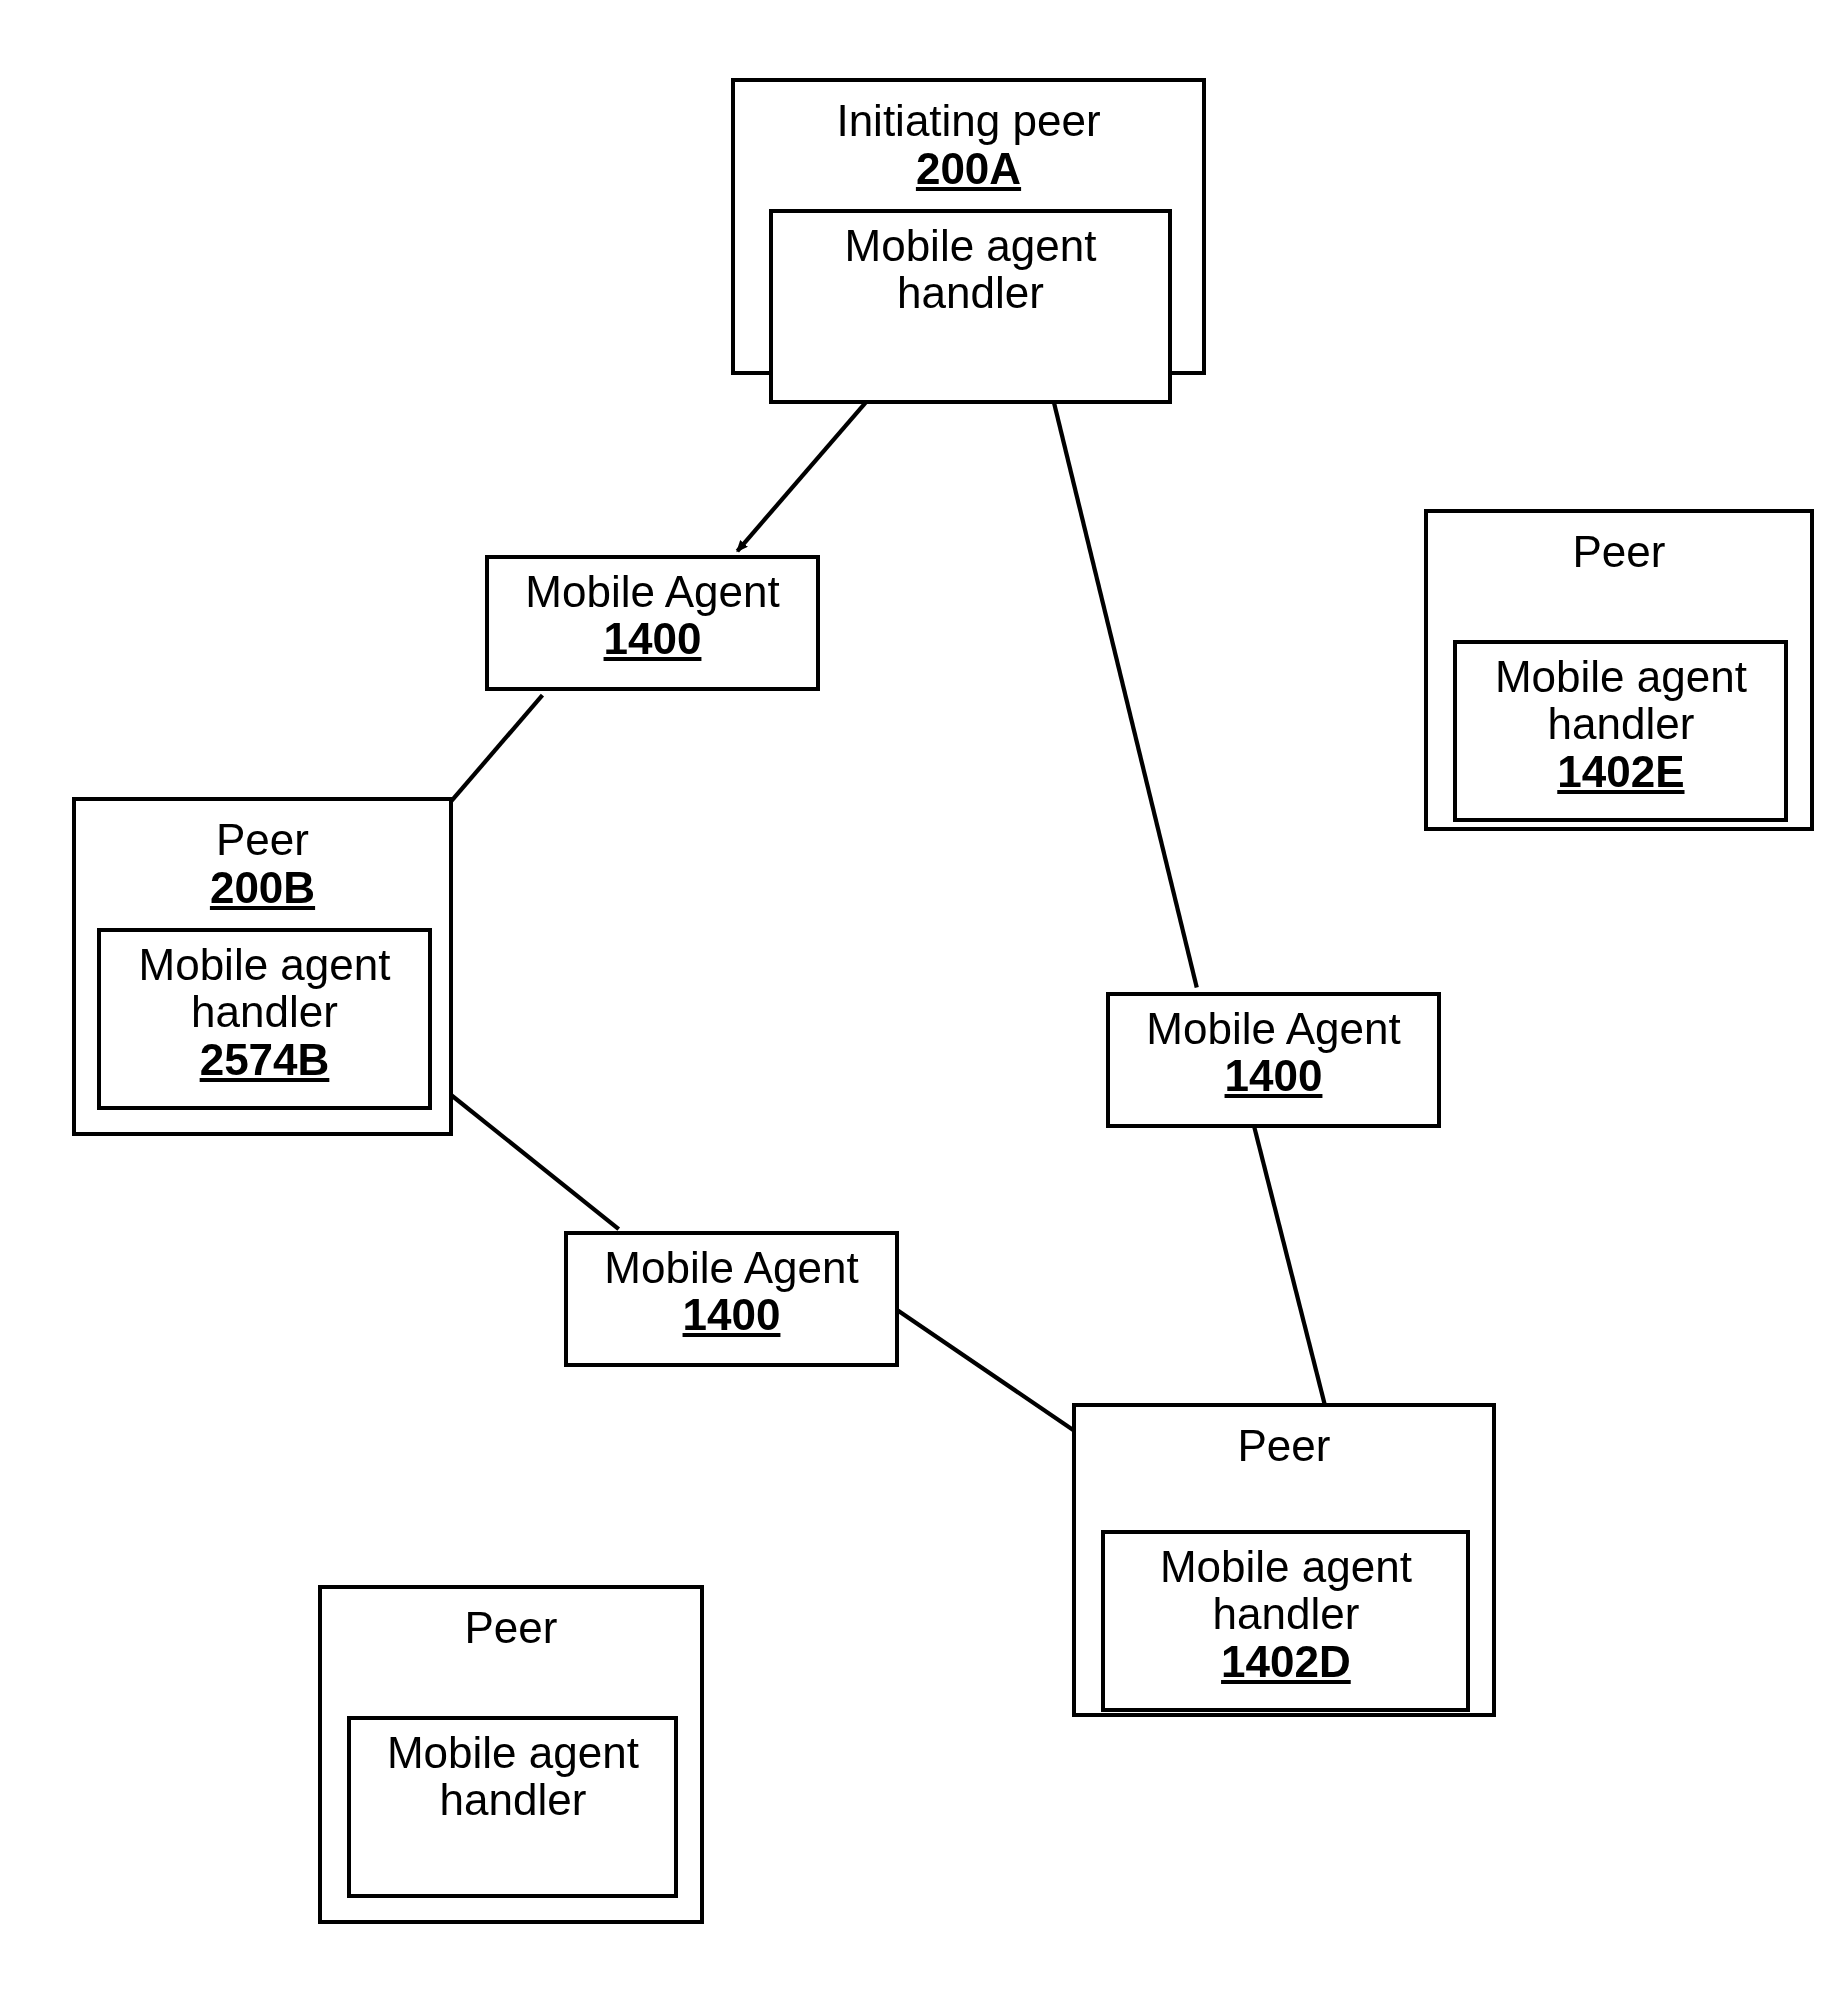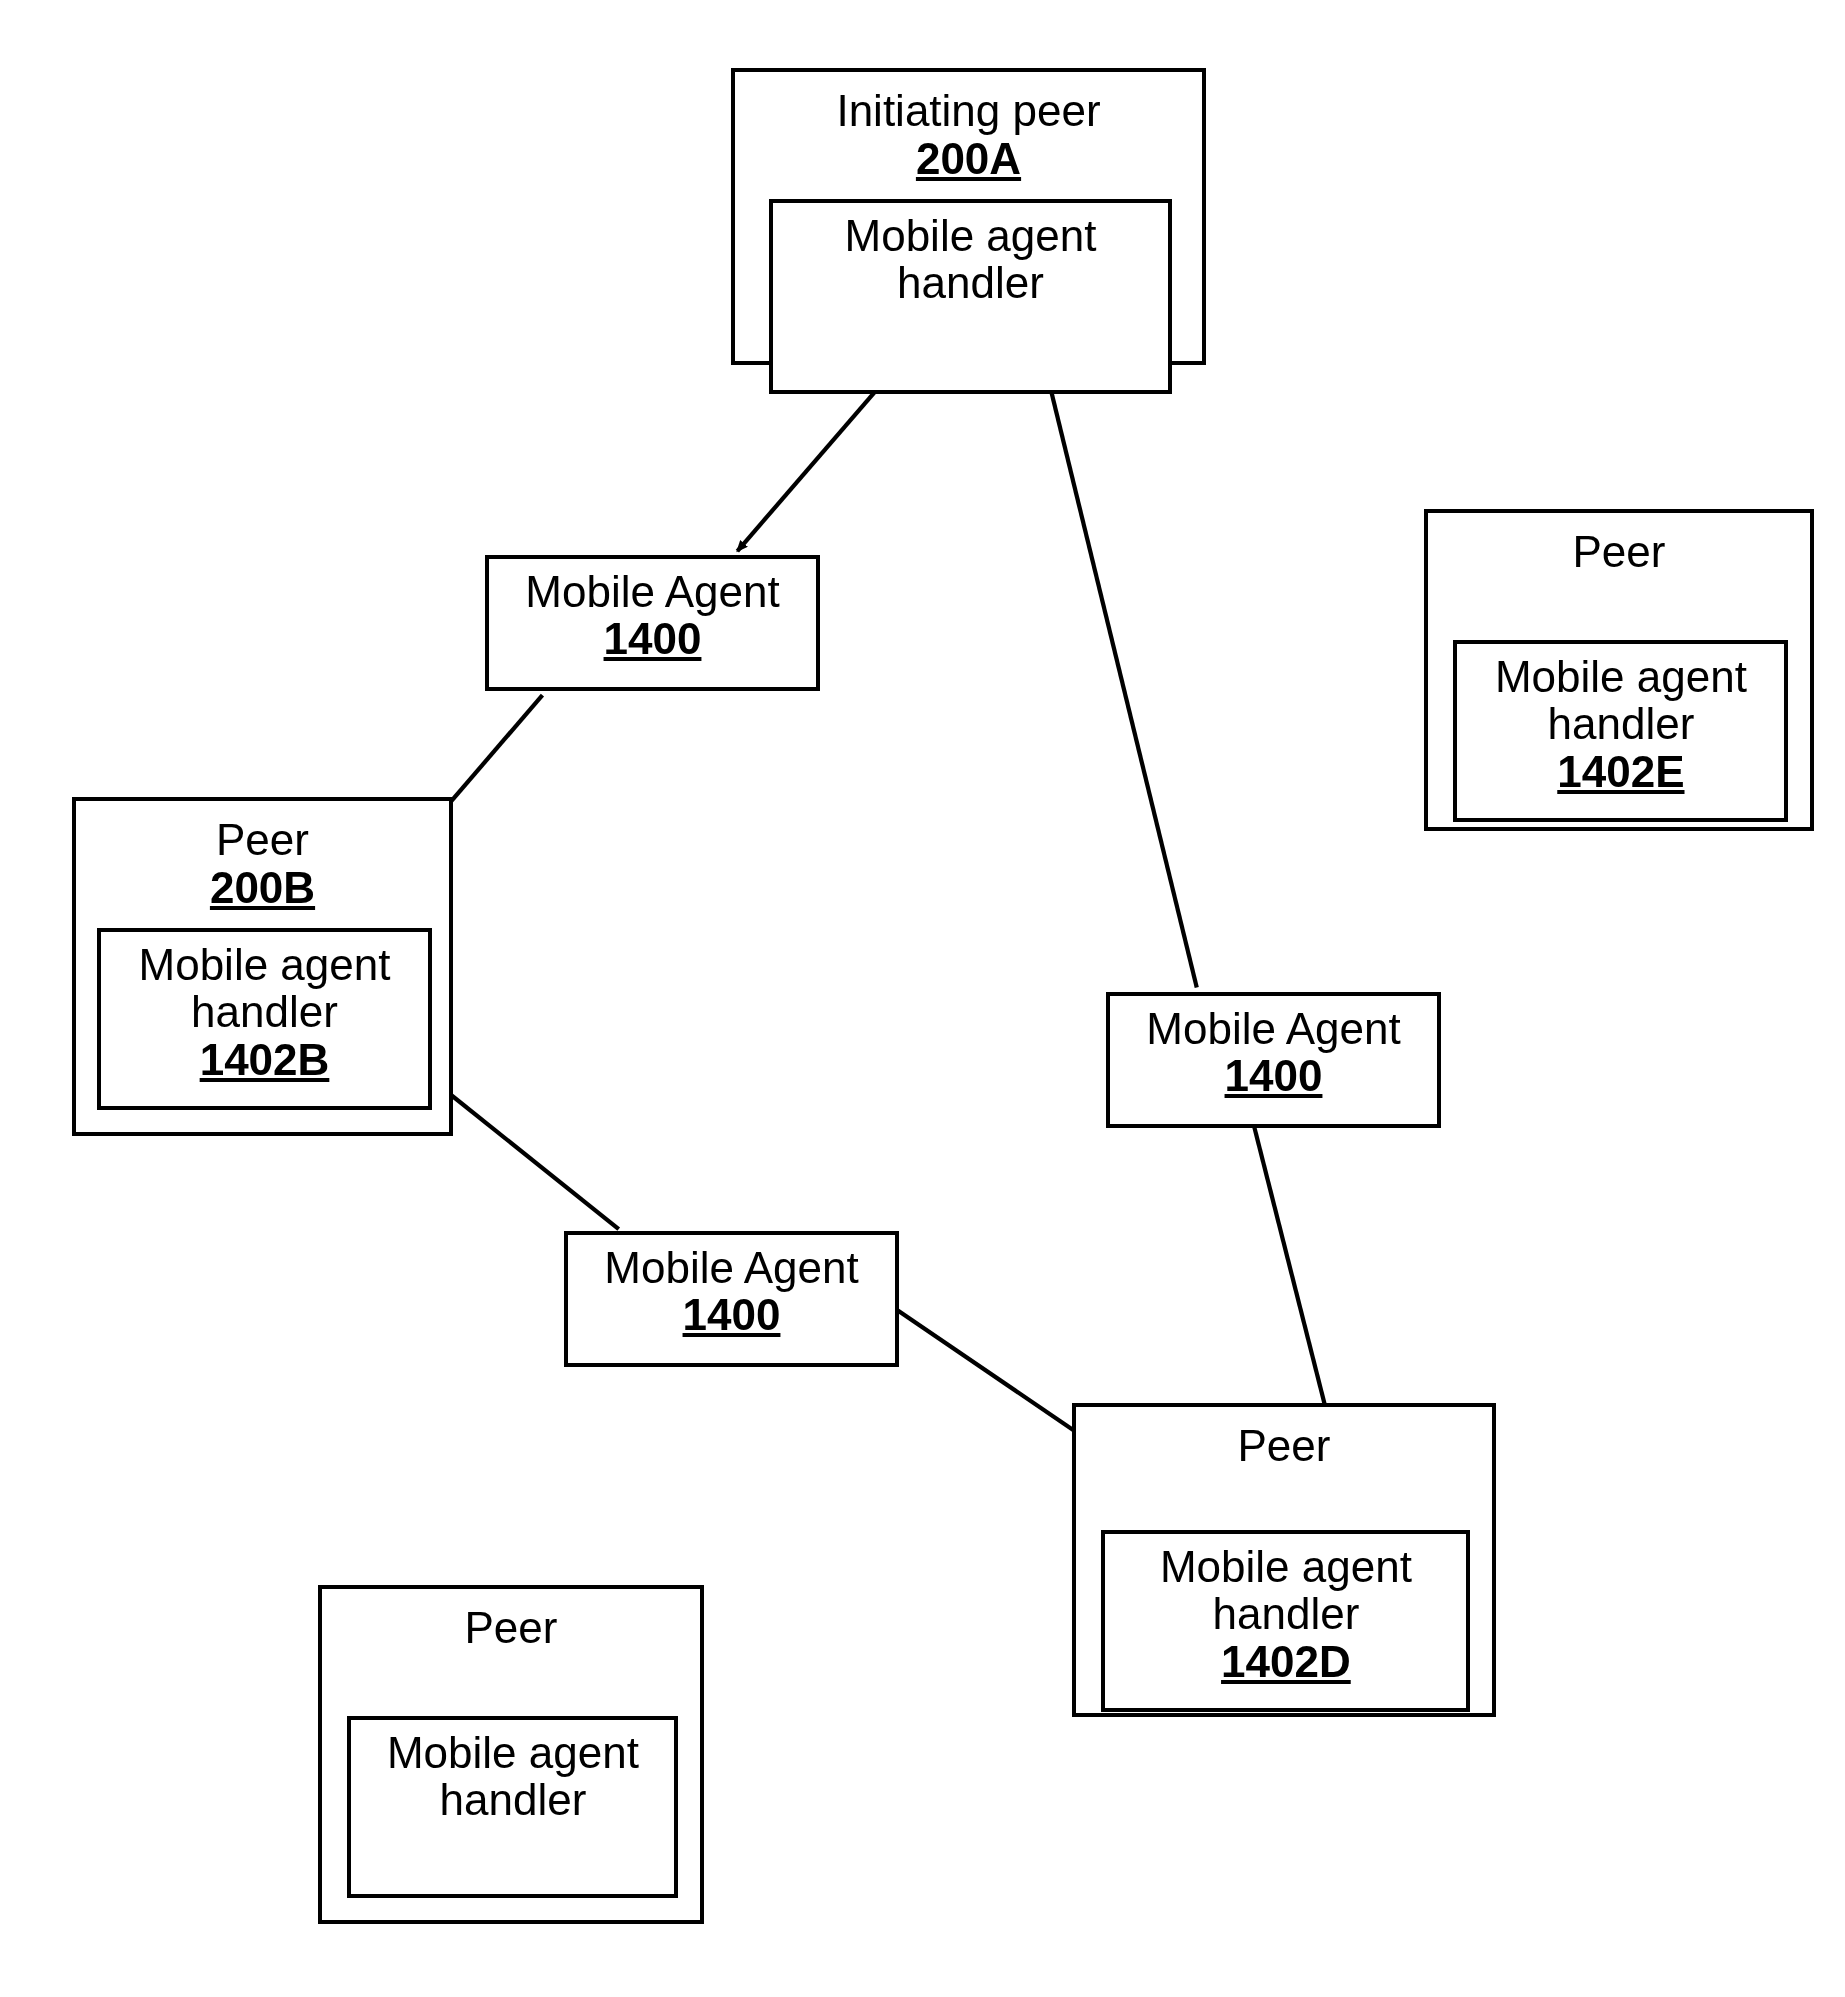--- a/index.html
+++ b/index.html
@@ -74,21 +74,21 @@
 
     <line x1="530" y1="1290" x2="730" y2="1450" stroke="#000" stroke-width="5"></line>
 
     <line x1="1058" y1="1545" x2="1395" y2="1775" stroke="#000" stroke-width="5" marker-end="url(#arrowhead)"></line>
 
     <line x1="1565" y1="1665" x2="1480" y2="1330" stroke="#000" stroke-width="5"></line>
 
     <line x1="1412" y1="1165" x2="1235" y2="440" stroke="#000" stroke-width="5" marker-end="url(#arrowhead)"></line>
   </svg>
 
-  <div class="box peer-outer" style="left:731px; top:68px; width:475px; height:297px;">
+  <div class="box peer-outer" style="left:731px; top:78px; width:475px; height:297px;">
     <div class="label-line">Initiating peer</div>
     <div class="label-line underline">200A</div>
     <div class="handler-inner" style="left:34px; top:127px; width:403px; height:195px;">
       <div class="label-line">Mobile agent</div>
       <div class="label-line">handler</div>
     </div>
   </div>
 
   <div class="box peer-outer" style="left:1424px; top:509px; width:390px; height:322px;">
     <div class="label-line">Peer</div>
@@ -98,21 +98,21 @@
       <div class="label-line underline">1402E</div>
     </div>
   </div>
 
   <div class="box peer-outer" style="left:72px; top:797px; width:381px; height:339px;">
     <div class="label-line">Peer</div>
     <div class="label-line underline">200B</div>
     <div class="handler-inner" style="left:21px; top:127px; width:335px; height:182px;">
       <div class="label-line">Mobile agent</div>
       <div class="label-line">handler</div>
-      <div class="label-line underline">1402B</div>
+      <div class="label-line underline">2574B</div>
     </div>
   </div>
 
   <div class="box peer-outer" style="left:1072px; top:1403px; width:424px; height:314px;">
     <div class="label-line">Peer</div>
     <div class="handler-inner" style="left:25.4px; top:123px; width:369px; height:182px;">
       <div class="label-line">Mobile agent</div>
       <div class="label-line">handler</div>
       <div class="label-line underline">1402D</div>
     </div>

